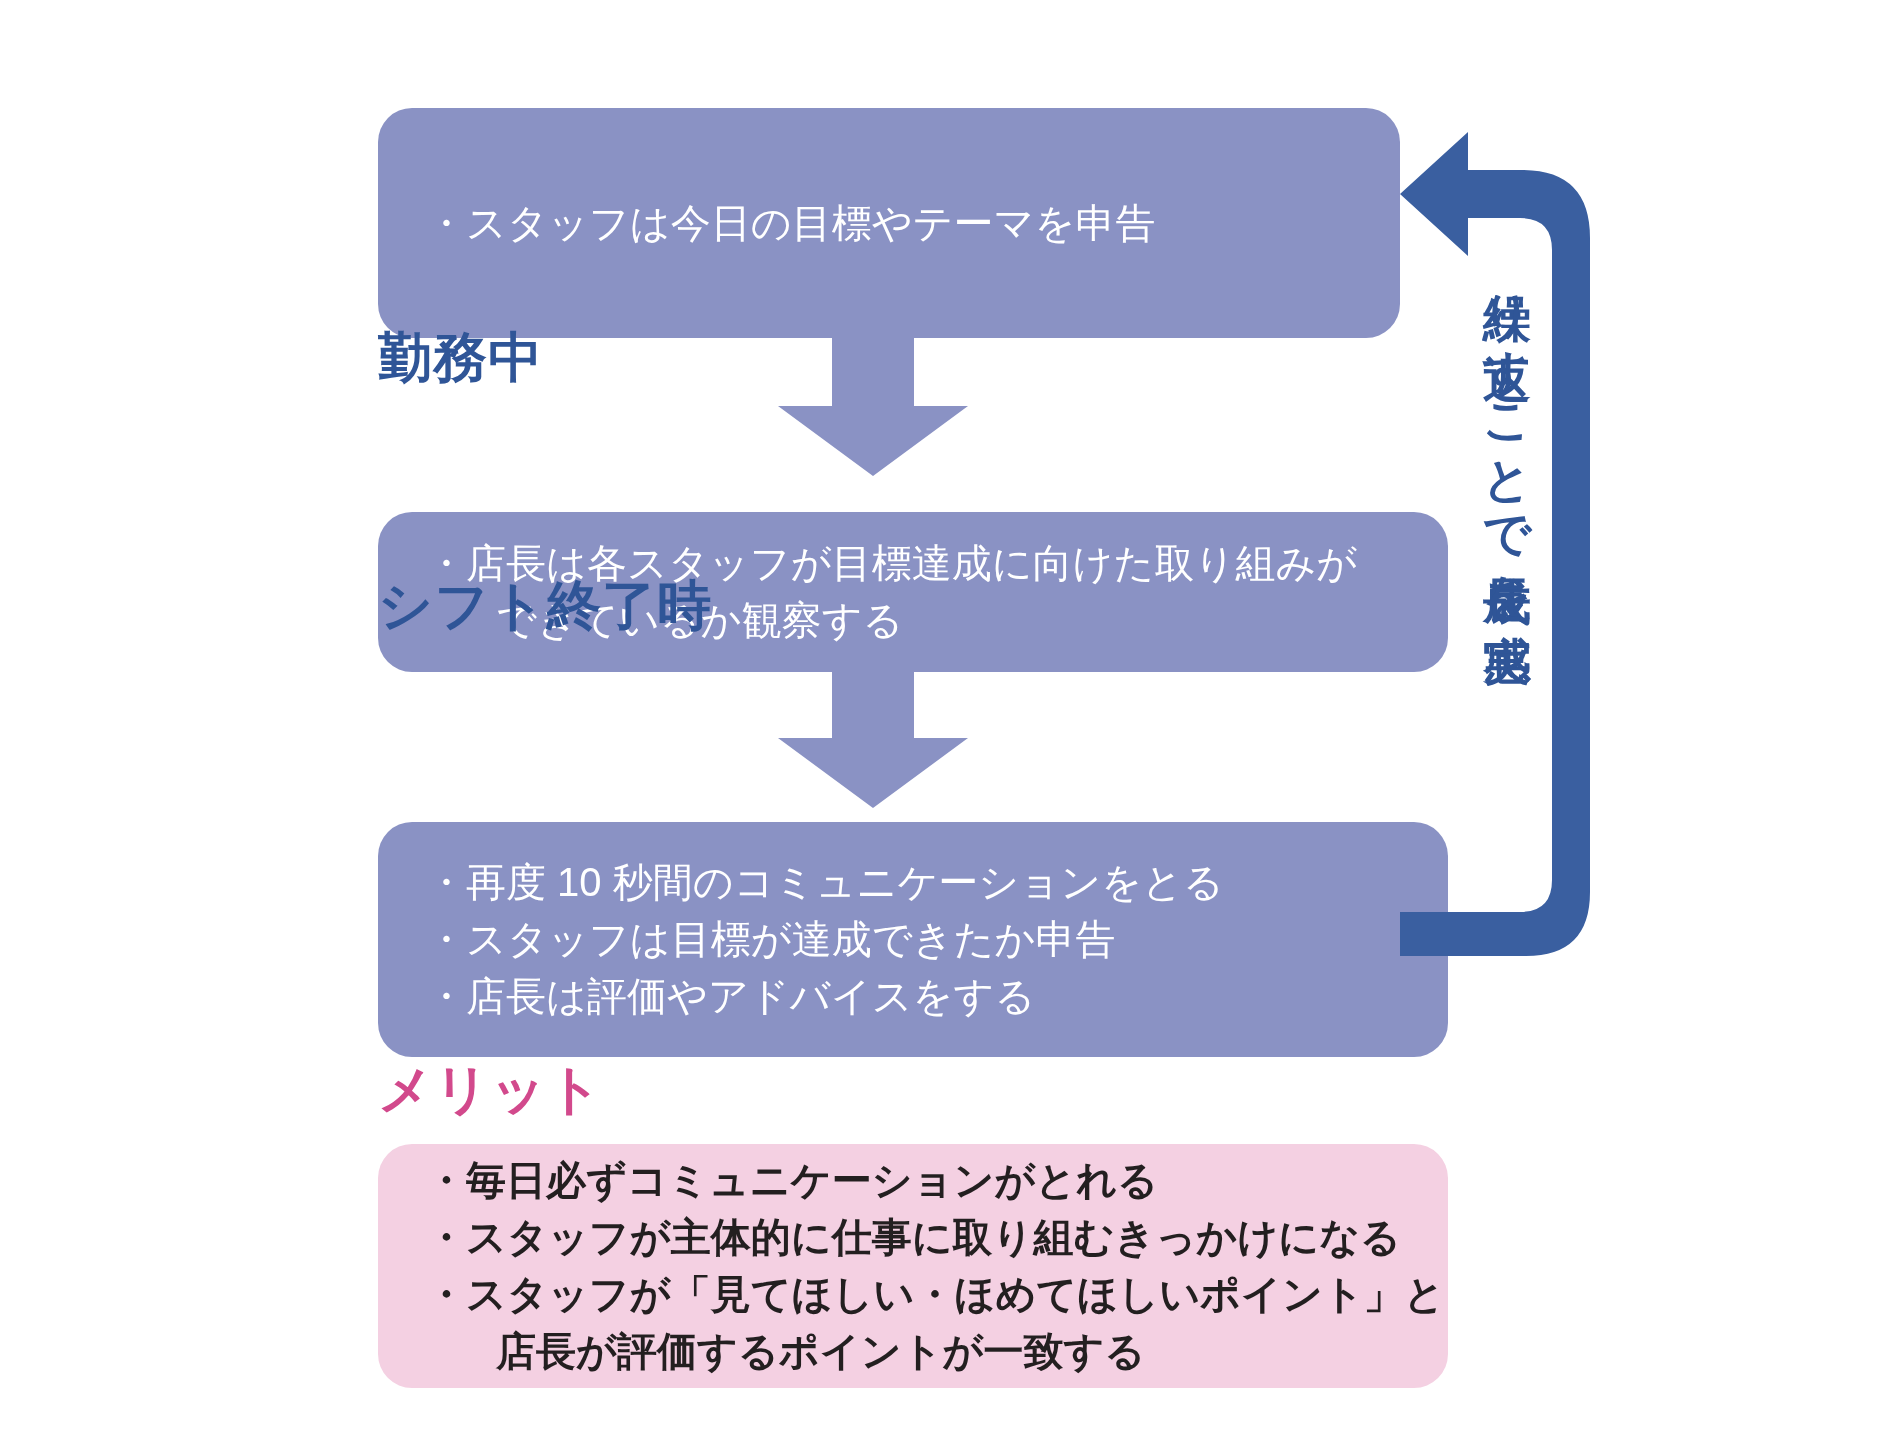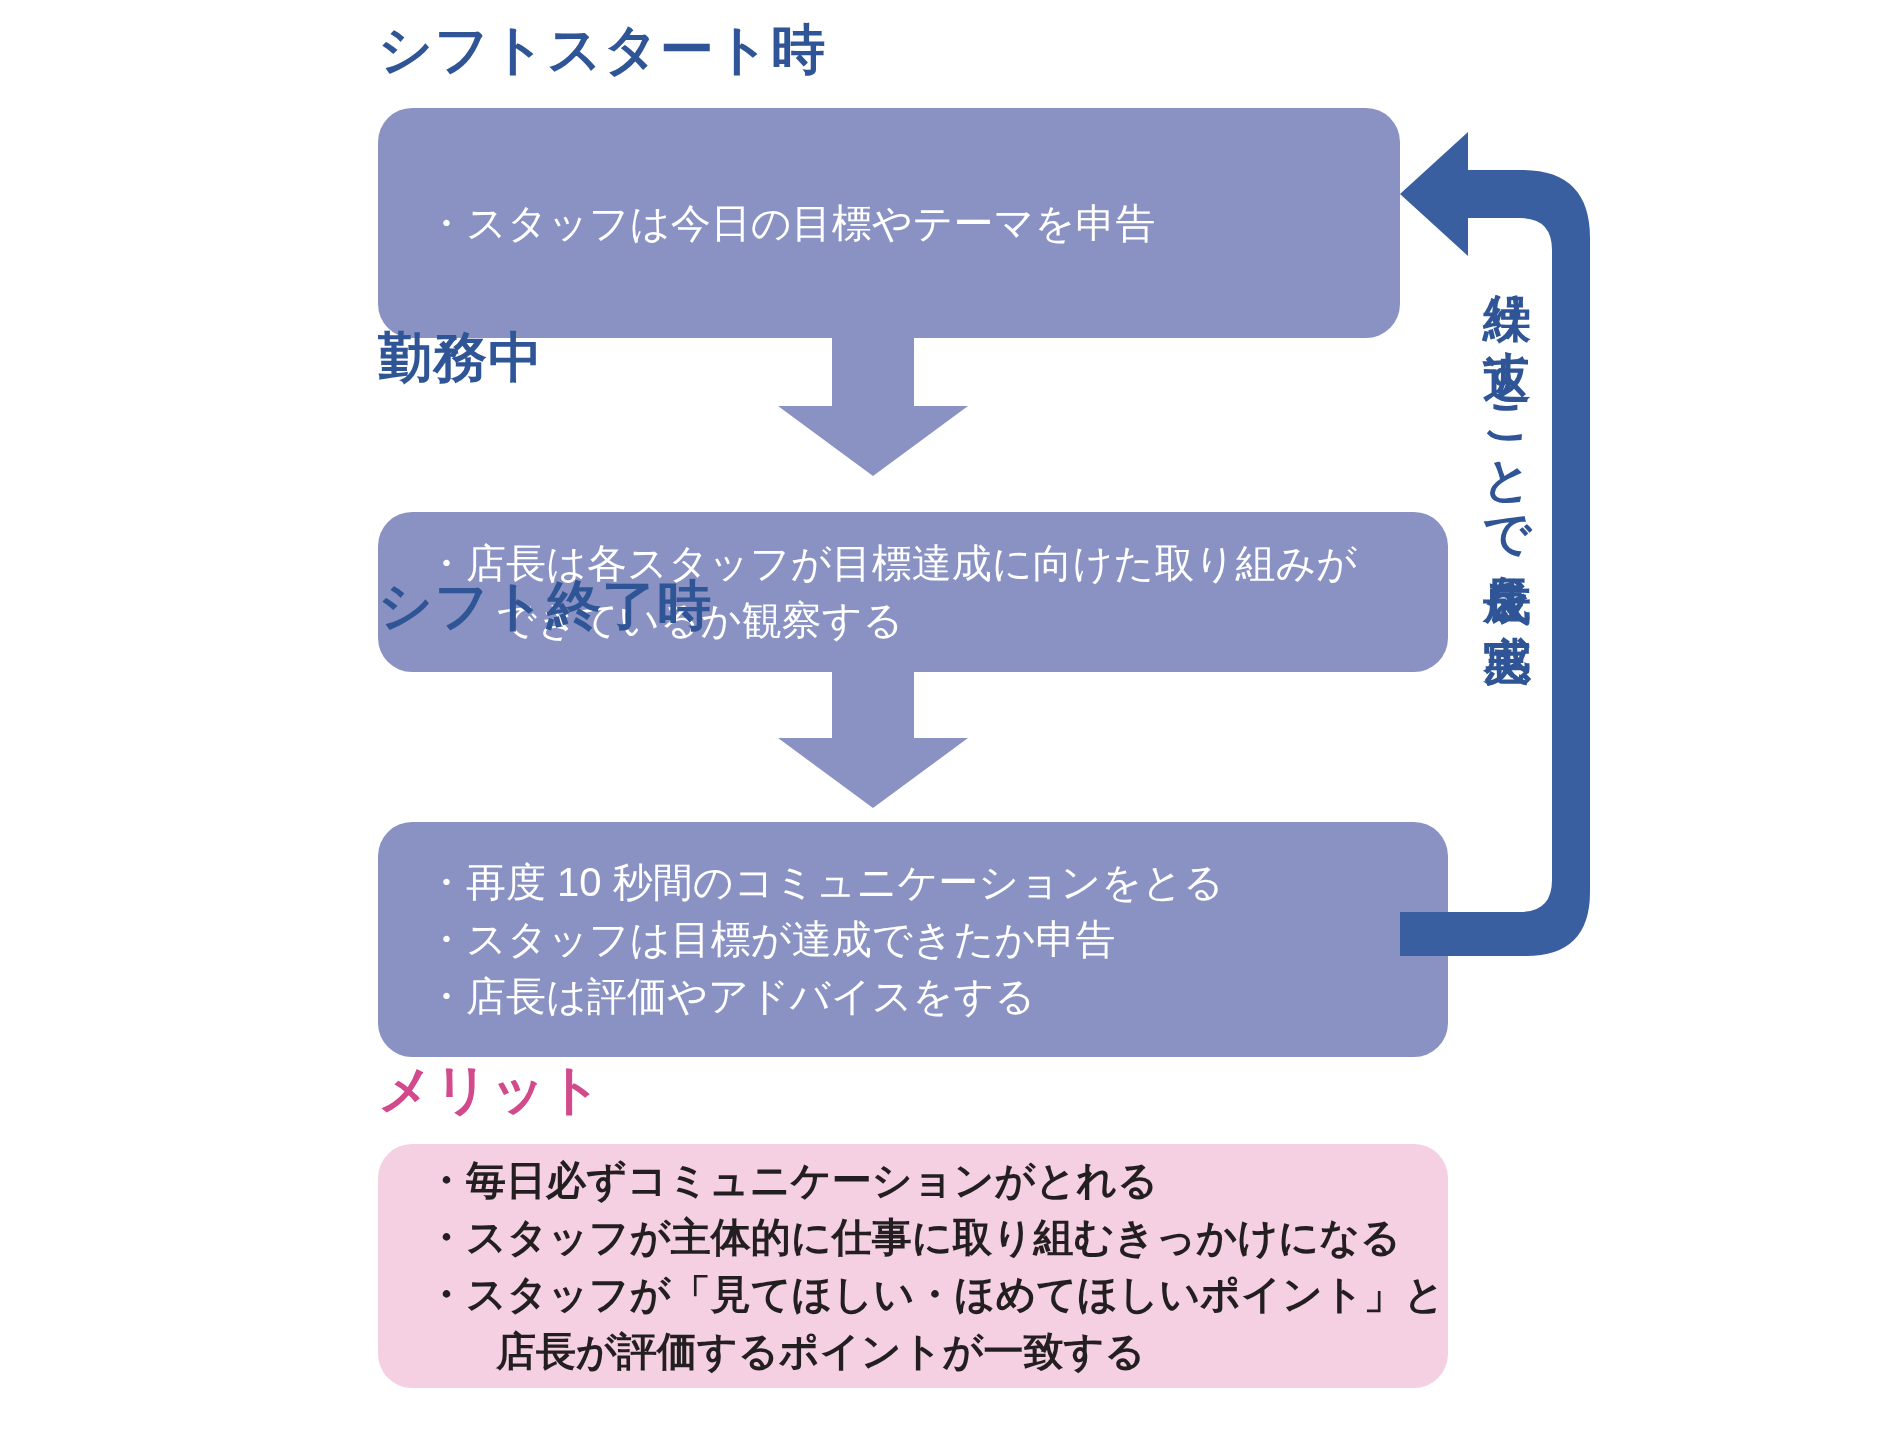--- a/index.html
+++ b/index.html
@@ -101,21 +101,20 @@
     text-orientation: upright;
     letter-spacing: 0.02em;
     white-space: nowrap;
   }
 </style>
 </head>
 <body>
 
 <div id="stage">
 
-  <div class="heading blue" id="heading-shift-start">シフトスタート時</div>
 
   <div class="box purple" id="box-shift-start">
     <ul>
       <li>・スタッフは今日の目標やテーマを申告</li>
     </ul>
   </div>
 
   <div class="down-arrow" id="arrow-1">
     <svg viewBox="0 0 190 140" width="190" height="140" aria-hidden="true">
       <polygon points="54,0 136,0 136,70 190,70 95,140 0,70 54,70" fill="#8a92c4"></polygon>

